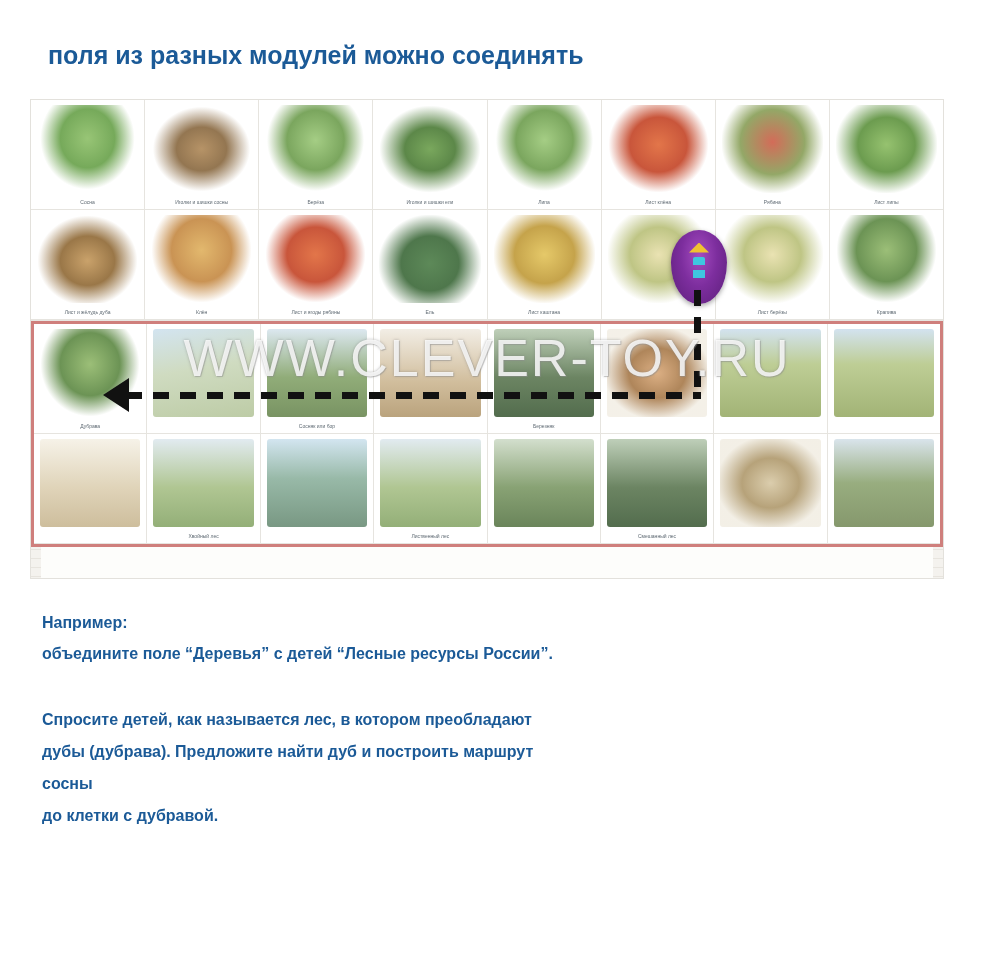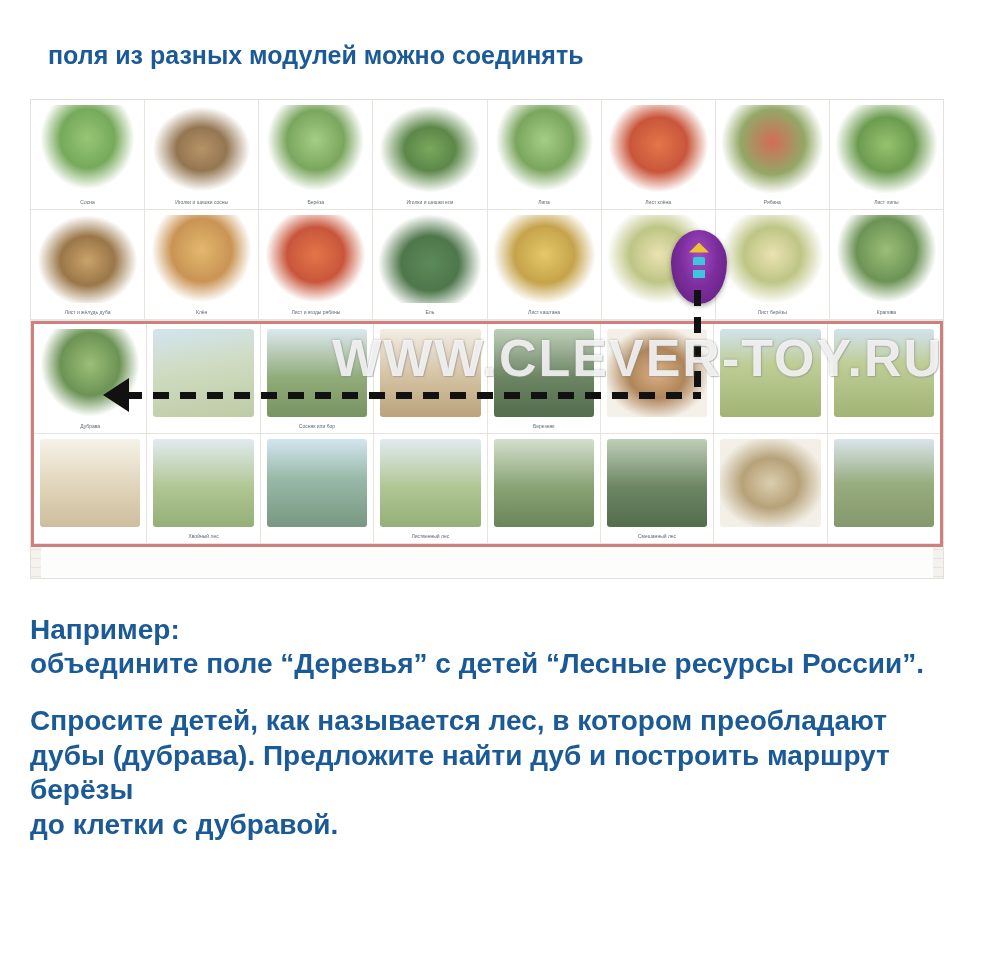--- a/index.html
+++ b/index.html
@@ -212,41 +212,41 @@
     border-top: 17px solid transparent;
     border-bottom: 17px solid transparent;
     border-right: 26px solid #111;
   }
 
   
   .watermark {
     position: absolute;
     left: 0; right: 0;
     top: 228px;
-    text-align: right;
+    text-align: center;
     font-size: 52px;
-    font-weight: bold;
+    font-weight: normal;
     letter-spacing: 2px;
     color: rgba(255,255,255,0.82);
     text-shadow: 0 0 3px rgba(120,120,120,0.55), 1px 1px 0 rgba(150,150,150,0.4);
     z-index: 8;
     font-family: "Liberation Sans", sans-serif;
     white-space: nowrap;
   }
 
   
   .bottom-text {
     margin-top: 34px;
     color: #1b5a97;
   }
   .bt-line {
-    font-size: 28px;
+    font-size: 16px;
     font-weight: bold;
     line-height: 1.24;
-    margin: 0;
+    margin: 12px;
   }
   .bt-gap { height: 22px; }
 </style>
 </head>
 <body>
 
 <div class="page">
 
   <div class="title-block">
     <p class="subtitle-line">поля из разных модулей можно соединять</p>
@@ -411,17 +411,17 @@
       <div class="watermark">WWW.CLEVER-TOY.RU</div>
     </div>
   </div>
 
   <div class="bottom-text">
     <p class="bt-line">Например:</p>
     <p class="bt-line">объедините поле “Деревья” с детей “Лесные ресурсы России”.</p>
     <div class="bt-gap"></div>
     <p class="bt-line">Спросите детей, как называется лес, в котором преобладают</p>
     <p class="bt-line">дубы (дубрава). Предложите найти дуб и построить маршрут</p>
-    <p class="bt-line">берёзы</p>
+    <p class="bt-line">сосны</p>
     <p class="bt-line">до клетки с дубравой.</p>
   </div>
 
 </div>
 
 </body></html>

